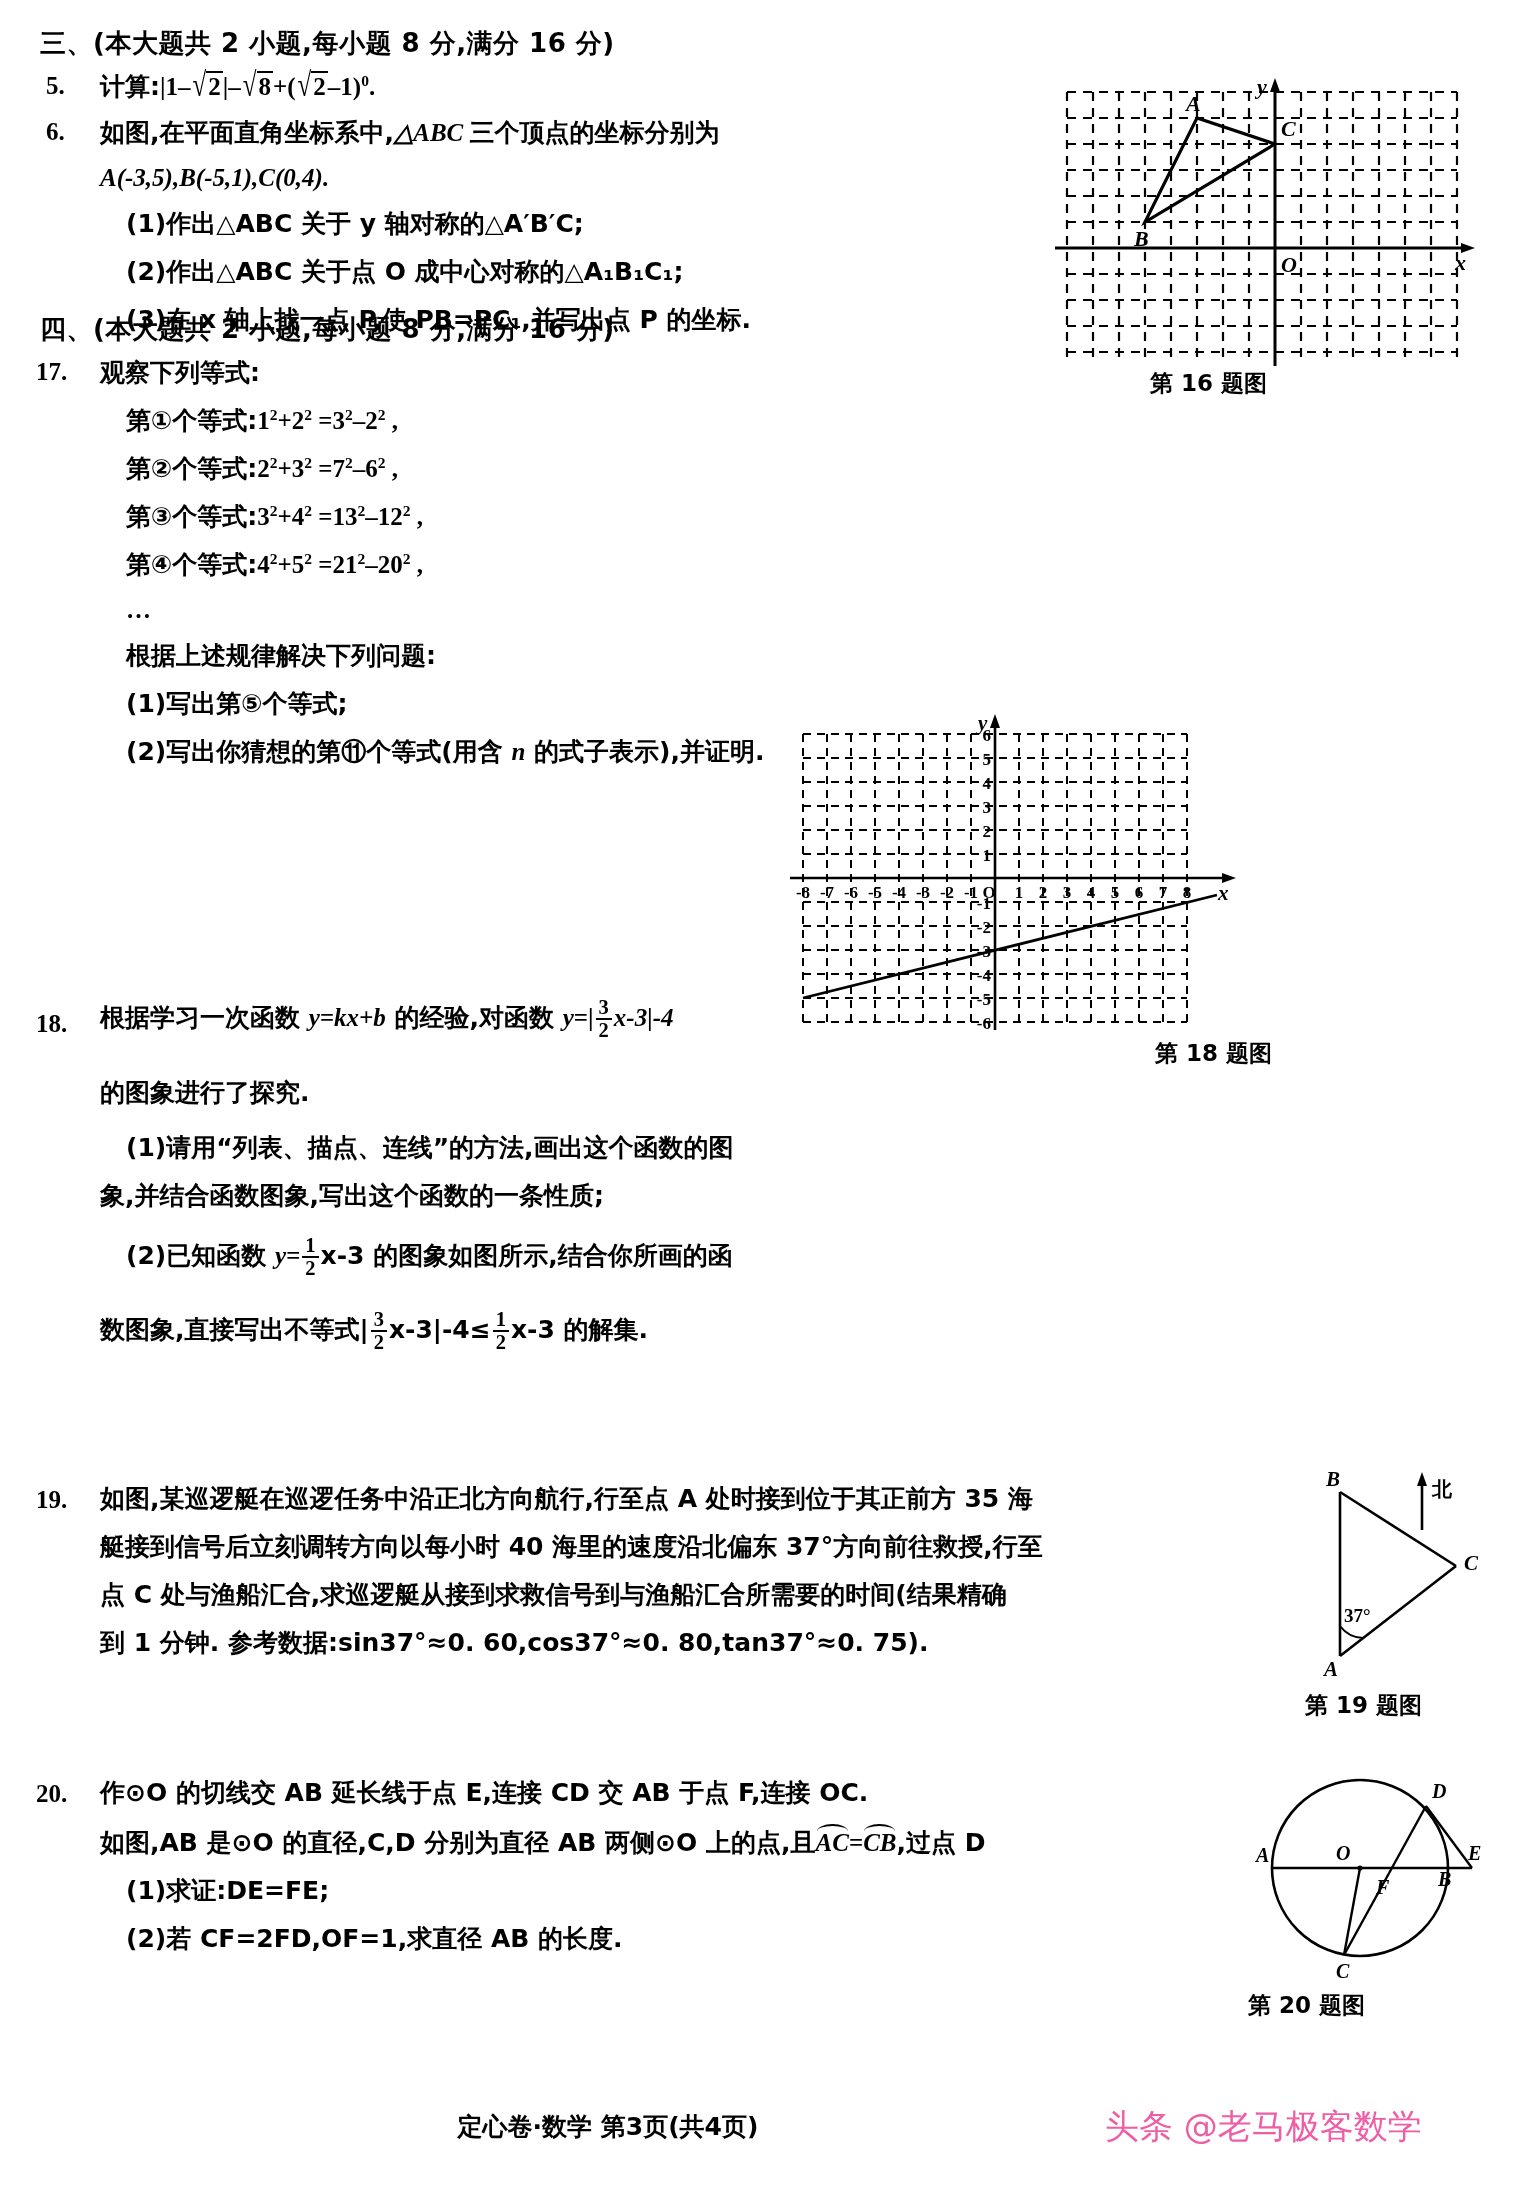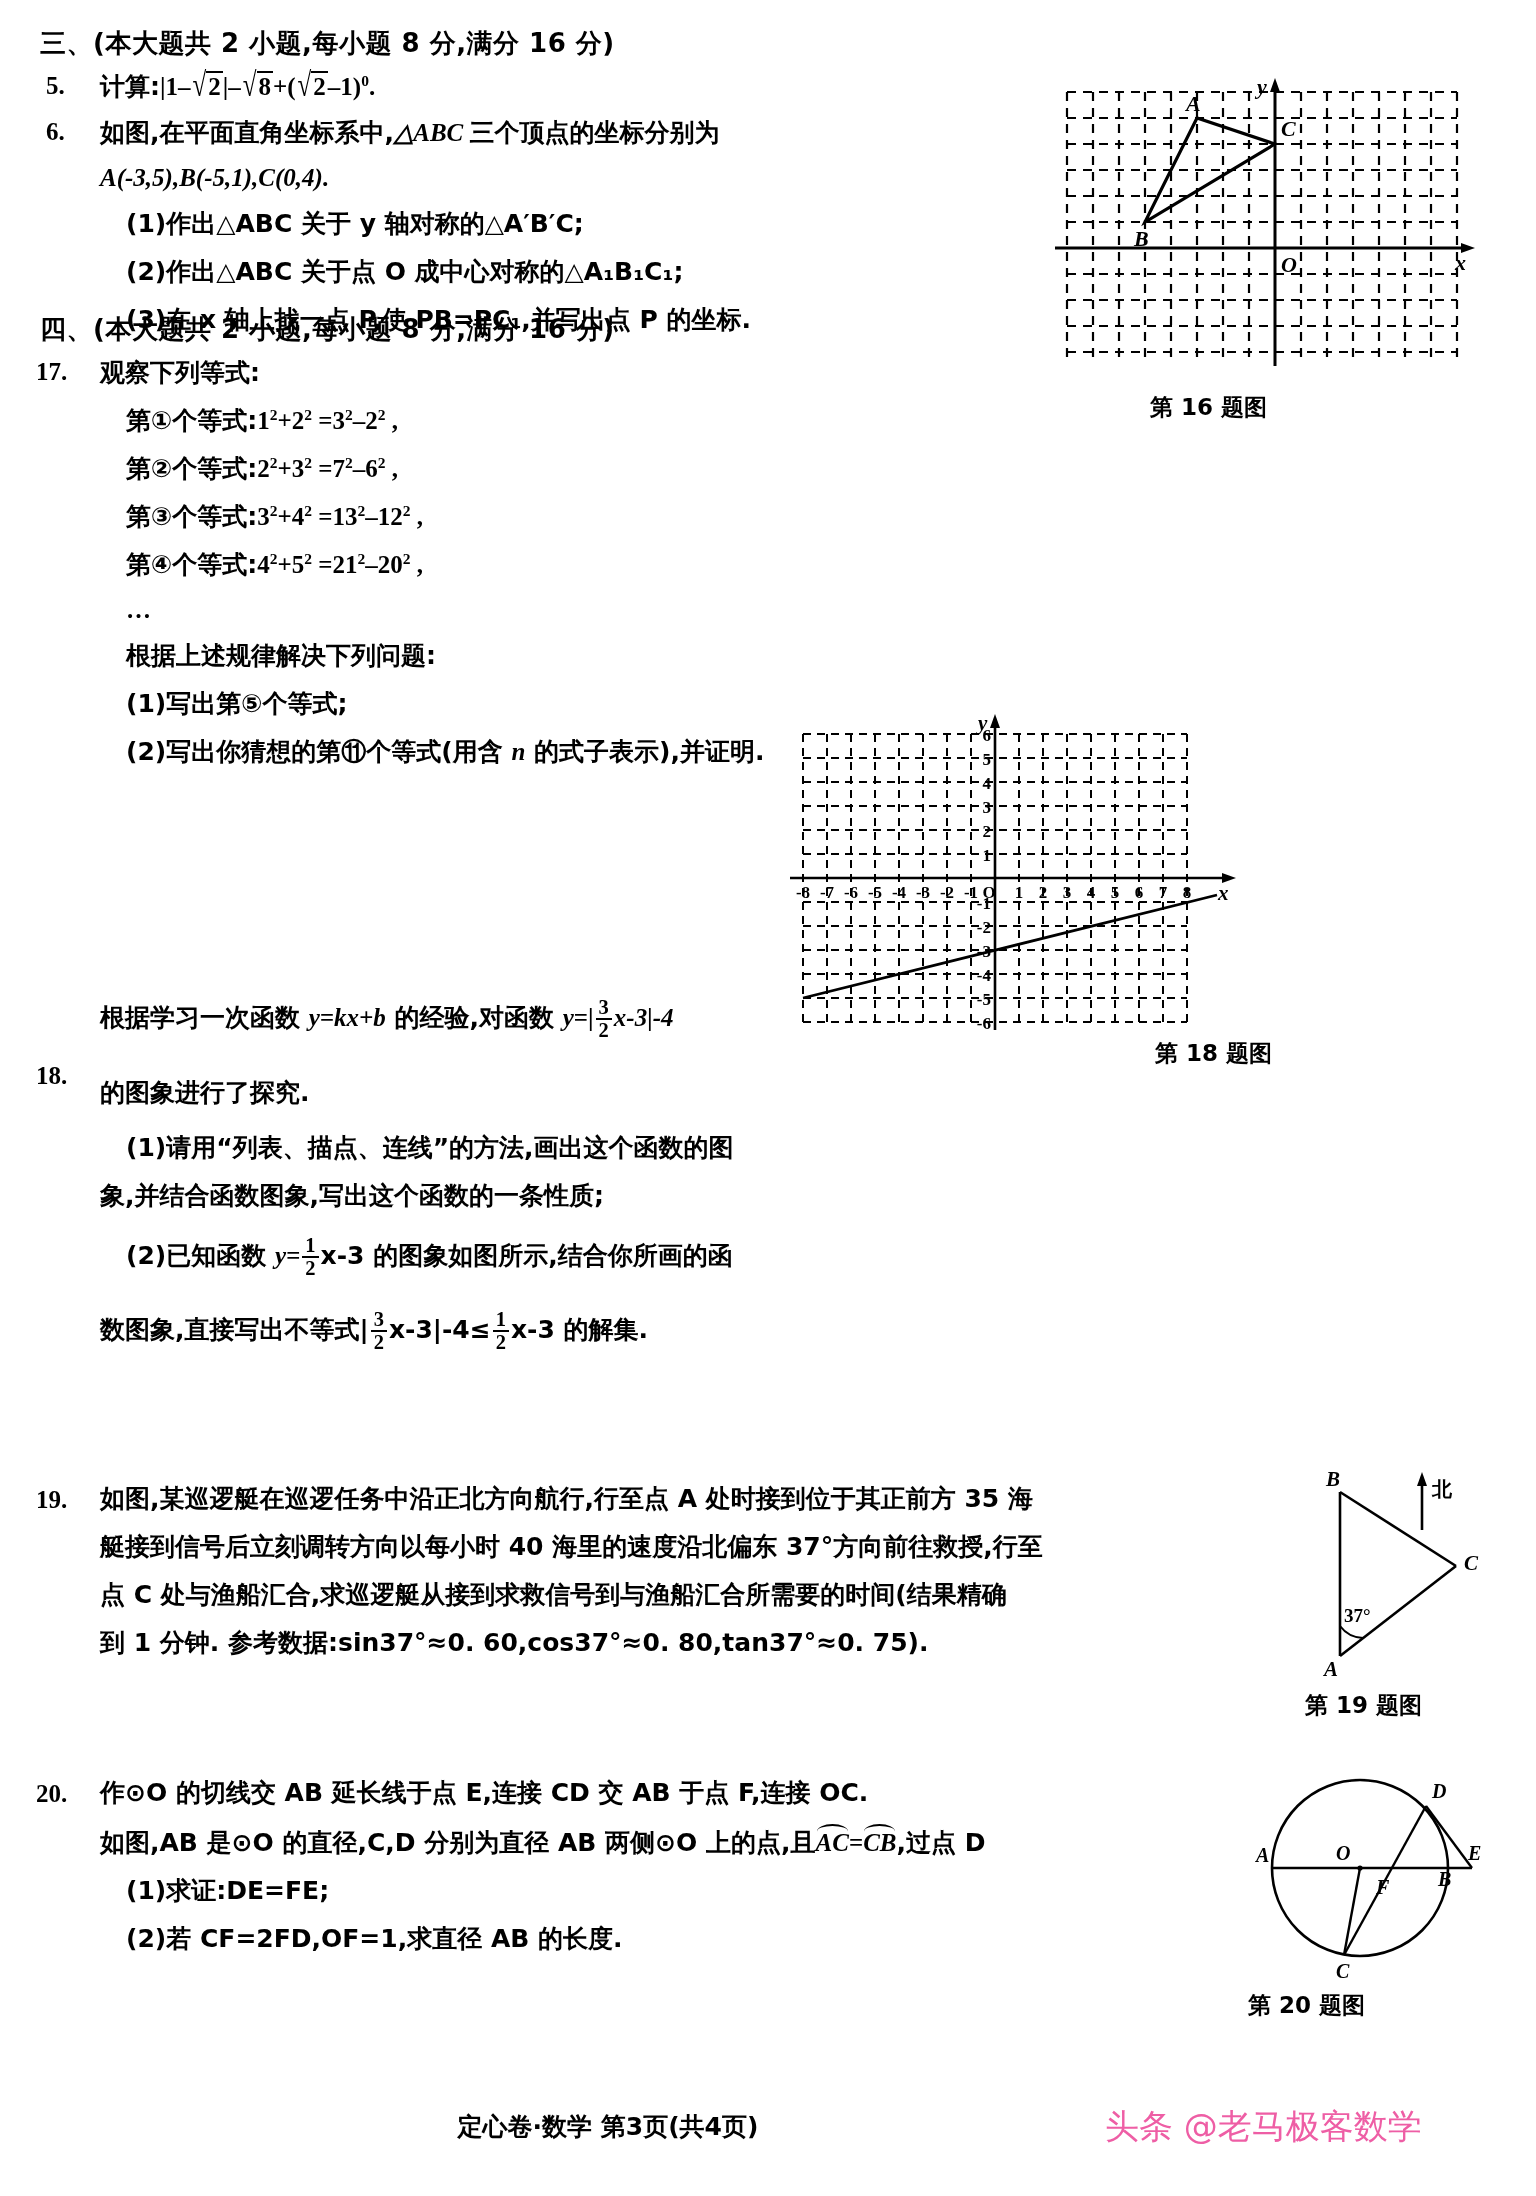--- a/index.html
+++ b/index.html
@@ -136,21 +136,21 @@
       <polygon points="142,40 90,144 220,66" fill="none" stroke="#000" stroke-width="3.2"></polygon>
 
       <text x="131" y="33" font-family="Liberation Serif, serif" font-style="italic" font-weight="bold" font-size="22">A</text>
       <text x="79" y="168" font-family="Liberation Serif, serif" font-style="italic" font-weight="bold" font-size="22">B</text>
       <text x="226" y="58" font-family="Liberation Serif, serif" font-style="italic" font-weight="bold" font-size="22">C</text>
       <text x="226" y="194" font-family="Liberation Serif, serif" font-style="italic" font-weight="bold" font-size="22">O</text>
       <text x="202" y="16" font-family="Liberation Serif, serif" font-style="italic" font-weight="bold" font-size="22">y</text>
       <text x="400" y="192" font-family="Liberation Serif, serif" font-style="italic" font-weight="bold" font-size="22">x</text>
     </svg>
   </div>
-  <div class="figcap" style="left:1150px;top:392px;">第 16 题图</div>
+  <div class="figcap" style="left:1150px;top:368px;">第 16 题图</div>
 
   <div class="sec-head" style="left:40px;top:312px;position:absolute;">四、(本大题共 2 小题,每小题 8 分,满分 16 分)</div>
 
   <div class="qnum" style="left:36px;top:358px;">17.</div>
   <div class="qbody" style="left:100px;top:356px;">
     <div class="ln zh">观察下列等式:</div>
 
     <div class="ln" style="padding-left:26px;">
       <span class="zh">第①个等式:</span><span class="num">1</span><span class="num"><sup>2</sup>+</span><span class="num">2</span><span class="num"><sup>2</sup> =</span><span class="num">3</span><span class="num"><sup>2</sup>–</span><span class="num">2</span><span class="num"><sup>2</sup> ,</span>
     </div>
@@ -166,21 +166,21 @@
 
     <div class="ln" style="padding-left:26px;font-weight:bold;letter-spacing:3px;">…</div>
 
     <div class="ln zh" style="padding-left:26px;margin-top:12px;">根据上述规律解决下列问题:</div>
     <div class="ln zh" style="padding-left:26px;">(1)写出第⑤个等式;</div>
     <div class="ln" style="padding-left:26px;">
       <span class="zh">(2)写出你猜想的第⑪个等式(用含 </span><span class="it">n</span><span class="zh"> 的式子表示),并证明.</span>
     </div>
   </div>
 
-  <div class="qnum" style="left:36px;top:1062px;">18.</div>
+  <div class="qnum" style="left:36px;top:1010px;">18.</div>
   <div class="qbody" style="left:100px;top:998px;width:640px;">
     <div class="ln" style="margin-bottom:34px;">
       <span class="zh">根据学习一次函数 </span><span class="it">y=kx+b</span><span class="zh"> 的经验,对函数 </span><span class="it">y</span><span class="num">=|</span><span class="frac"><span class="n num">3</span><span class="d num">2</span></span><span class="it num">x-3|-4</span>
     </div>
     <div class="ln zh" style="margin-bottom:22px;">的图象进行了探究.</div>
     <div class="ln zh" style="padding-left:26px;">(1)请用“列表、描点、连线”的方法,画出这个函数的图</div>
     <div class="ln zh" style="margin-bottom:24px;">象,并结合函数图象,写出这个函数的一条性质;</div>
     <div class="ln" style="padding-left:26px;margin-bottom:30px;">
       <span class="zh">(2)已知函数 </span><span class="it">y=</span><span class="frac"><span class="n num">1</span><span class="d num">2</span></span><span class="zh">x-3 的图象如图所示,结合你所画的函</span>
     </div>

